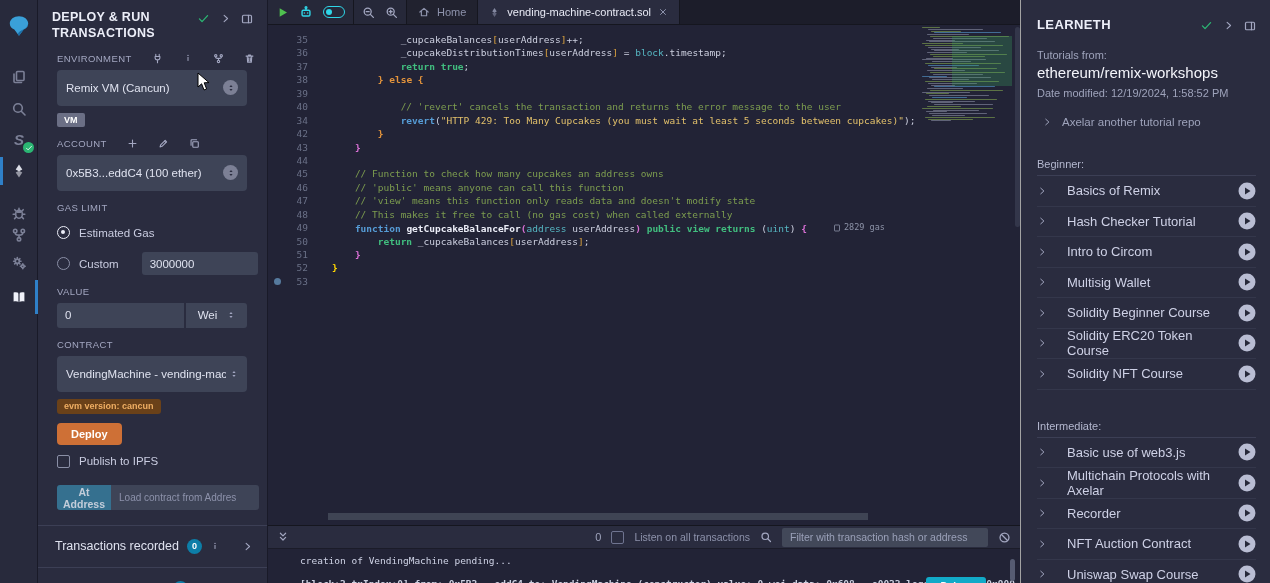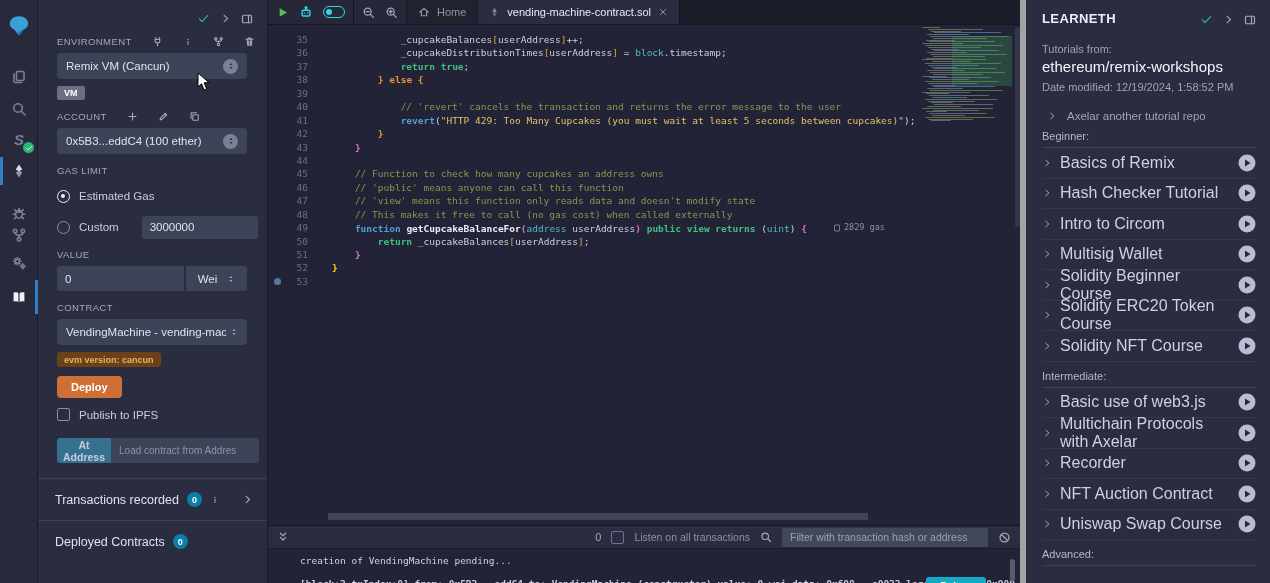--- a/index.html
+++ b/index.html
@@ -28,21 +28,21 @@
   .dim{color:#8d92ab;}
 
   
   .side-panel{position:absolute;left:38px;top:0;width:230px;height:583px;background:#2a2c3f;border-right:1px solid #191a28;color:#dfe2ef;}
   .panel-head{display:flex;align-items:flex-start;padding:9px 14px 0 14px;}
   .panel-title{font-size:12.5px;font-weight:bold;color:#eceef8;width:130px;line-height:1.3;letter-spacing:.3px;}
   .head-icons{margin-left:auto;display:flex;gap:10px;padding-top:3px;align-items:center;}
   .sec{margin:11px 20px 0 19px;}
   .sec-head{display:flex;align-items:center;gap:20px;}
   .sec-label{font-size:9.5px;letter-spacing:.4px;color:#a3a7c1;}
-  .selectbox{margin-top:6px;height:26px;background:#3e4457;border-radius:4px;display:flex;align-items:center;padding:0 9px;font-size:11.5px;color:#dfe2ef;}
+  .selectbox{margin-top:6px;height:36px;background:#3e4457;border-radius:4px;display:flex;align-items:center;padding:0 9px;font-size:11.5px;color:#dfe2ef;}
   .selectbox .txt{overflow:hidden;white-space:nowrap;flex:1;}
   .caret-circle{margin-left:6px;width:15px;height:15px;border-radius:50%;background:#7c8095;color:#2a2c3f;display:flex;align-items:center;justify-content:center;flex:none;}
   .caret-plain{margin-left:4px;color:#a3a7c1;flex:none;}
   .vm-badge{display:inline-block;margin-top:7px;background:#6b6f85;color:#fff;font-size:9px;font-weight:bold;padding:2px 7px;border-radius:2px;}
   .radio-row{display:flex;align-items:center;gap:9px;margin-top:9px;font-size:11.5px;color:#c9cce0;height:22px;}
   .radio{width:13px;height:13px;border-radius:50%;border:1.5px solid #8a8fa6;flex:none;position:relative;}
   .radio.sel{border-color:#eceef8;}
   .radio.sel::after{content:"";position:absolute;left:3px;top:3px;width:4px;height:4px;border-radius:50%;background:#eceef8;}
   .gas-input{margin-left:14px;width:116px;height:23px;background:#3e4457;border:none;border-radius:3px;color:#dfe2ef;font-size:11.5px;padding:0 8px;font-family:"Liberation Sans",sans-serif;}
   .value-row{display:flex;margin-top:6px;gap:2px;}
@@ -91,29 +91,29 @@
   .listen-label{font-size:10.5px;color:#8d92ab;}
   .filter-input{width:206px;height:19px;background:#424859;border:none;border-radius:2px;color:#dfe2ef;font-size:10.5px;padding:0 8px;font-family:"Liberation Sans",sans-serif;}
   .filter-input::placeholder{color:#9aa0b8;}
   .term-body{position:relative;height:34px;overflow:hidden;font-family:"DejaVu Sans Mono",monospace;font-size:9.5px;color:#cfd3e6;}
   .pending-line{padding:6px 0 0 32px;}
   .tx-line{position:absolute;left:32px;top:29px;white-space:nowrap;font-weight:bold;color:#cdd0e0;}
   .debug-btn{position:absolute;left:658px;top:28px;width:60px;height:18px;background:var(--debug);color:#fff;font-size:10px;font-weight:bold;border-radius:3px;text-align:center;line-height:18px;font-family:"Liberation Sans",sans-serif;border:none;}
   .term-scroll{position:absolute;right:5px;top:10px;width:5px;height:22px;border-radius:3px;background:#565b72;}
 
   
-  .right-panel{position:absolute;left:1020px;top:0;width:250px;height:583px;background:#2a2c3f;border-left:6px solid #a3a3a3;padding:10px 14px 0 16px;overflow:hidden;}
+  .right-panel{position:absolute;left:1020px;top:0;width:250px;height:583px;background:#2a2c3f;border-left:1px solid #a3a3a3;padding:16px 14px 0 16px;overflow:hidden;}
   .rp-head{display:flex;align-items:center;}
   .rp-title{font-size:13px;font-weight:bold;color:#eceef8;letter-spacing:.4px;flex:1;}
   .rp-sub{margin-top:17px;font-size:11px;color:#9ea3bb;}
   .rp-repo{font-size:15px;color:#f4f5fb;margin-top:3px;}
   .rp-date{margin-top:6px;font-size:11px;color:#9ea3bb;}
   .rp-import{margin-top:17px;display:flex;gap:10px;align-items:center;color:#9ea3bb;font-size:11.5px;padding-left:5px;}
-  .tut-sec-label{margin-top:8px;padding-bottom:5px;border-bottom:1px solid #3c3f55;font-size:11px;color:#b4b8cf;}
-  .tut-row{height:30.5px;display:flex;align-items:center;gap:8px;border-bottom:1px solid #34374b;color:#ced1e6;font-size:16px;}
+  .tut-sec-label{margin-top:30px;padding-bottom:5px;border-bottom:1px solid #3c3f55;font-size:11px;color:#b4b8cf;}
+  .tut-row{height:30.5px;display:flex;align-items:center;gap:20px;border-bottom:1px solid #34374b;color:#ced1e6;font-size:13px;}
   .play-circle{margin-left:auto;flex:none;}
 
   
   .cursor{position:absolute;left:197px;top:72px;z-index:99;}
 </style>
 <style>.tk-d{color:#cdd0e0;}.tk-or{color:#dfa53f;}.tk-kb{color:#569cd6;}.tk-cy{color:#56b6c2;}.tk-gr{color:#41be7f;}.tk-cm{color:#7d9d4f;}.tk-st{color:#e3c16b;}.tk-fn{color:#eceef8;}.tk-bp{color:#da70d6;}.tk-by{color:#ffd700;}.tk-bo{color:#e2933c;}.tk-ke{color:#e2933c;}</style></head>
 <body>
 
 <div id="app">
 
@@ -195,20 +195,21 @@
             <path d="M8 4.3C6.5 3.2 4.6 3 2.6 3.6v8.9c2-.6 3.9-.4 5.4.7 1.5-1.1 3.4-1.3 5.4-.7V3.6C11.4 3 9.5 3.2 8 4.3z" fill="currentColor" stroke="none"></path>
             <path d="M8 4.3v9" stroke="#282a3c" stroke-width="1.2"></path>
           </svg>
         </span>
         <span class="ind-right"></span>
       </div>
     </div>
 
   <aside class="side-panel">
     <div class="panel-head">
+      <div class="panel-title">DEPLOY &amp; RUN TRANSACTIONS</div>
       <div class="head-icons">
         <span class="ic ic13 green">
             <svg viewBox="0 0 16 16" fill="none" stroke="currentColor" stroke-width="1.6" stroke-linecap="round" stroke-linejoin="round">
               <path d="M3 8.5l3.2 3.3L13 4.5"></path>
             </svg>
           </span>
         <span class="ic ic11 muted">
             <svg viewBox="0 0 16 16" fill="none" stroke="currentColor" stroke-width="1.6" stroke-linecap="round" stroke-linejoin="round">
               <path d="M6 3.5L11 8l-5 4.5"></path>
             </svg>
@@ -454,21 +455,21 @@
           <span class="lt"><span class="tk-d">        </span><span class="tk-bo">}</span><span class="tk-d"> </span><span class="tk-ke">else</span><span class="tk-d"> </span><span class="tk-bo">{</span></span>
         </div>
         <div class="code-row">
           <span class="ln">39</span>
         </div>
         <div class="code-row">
           <span class="ln">40</span>
           <span class="lt"><span class="tk-cm">            // 'revert' cancels the transaction and returns the error message to the user</span></span>
         </div>
         <div class="code-row">
-          <span class="ln">41</span>
+          <span class="ln">34</span>
           <span class="lt"><span class="tk-d">            </span><span class="tk-kb">revert</span><span class="tk-d">(</span><span class="tk-st">"HTTP 429: Too Many Cupcakes (you must wait at least 5 seconds between cupcakes)"</span><span class="tk-d">);</span></span>
         </div>
         <div class="code-row">
           <span class="ln">42</span>
           <span class="lt"><span class="tk-d">        </span><span class="tk-bo">}</span></span>
         </div>
         <div class="code-row">
           <span class="ln">43</span>
           <span class="lt"><span class="tk-d">    </span><span class="tk-bp">}</span></span>
         </div>

